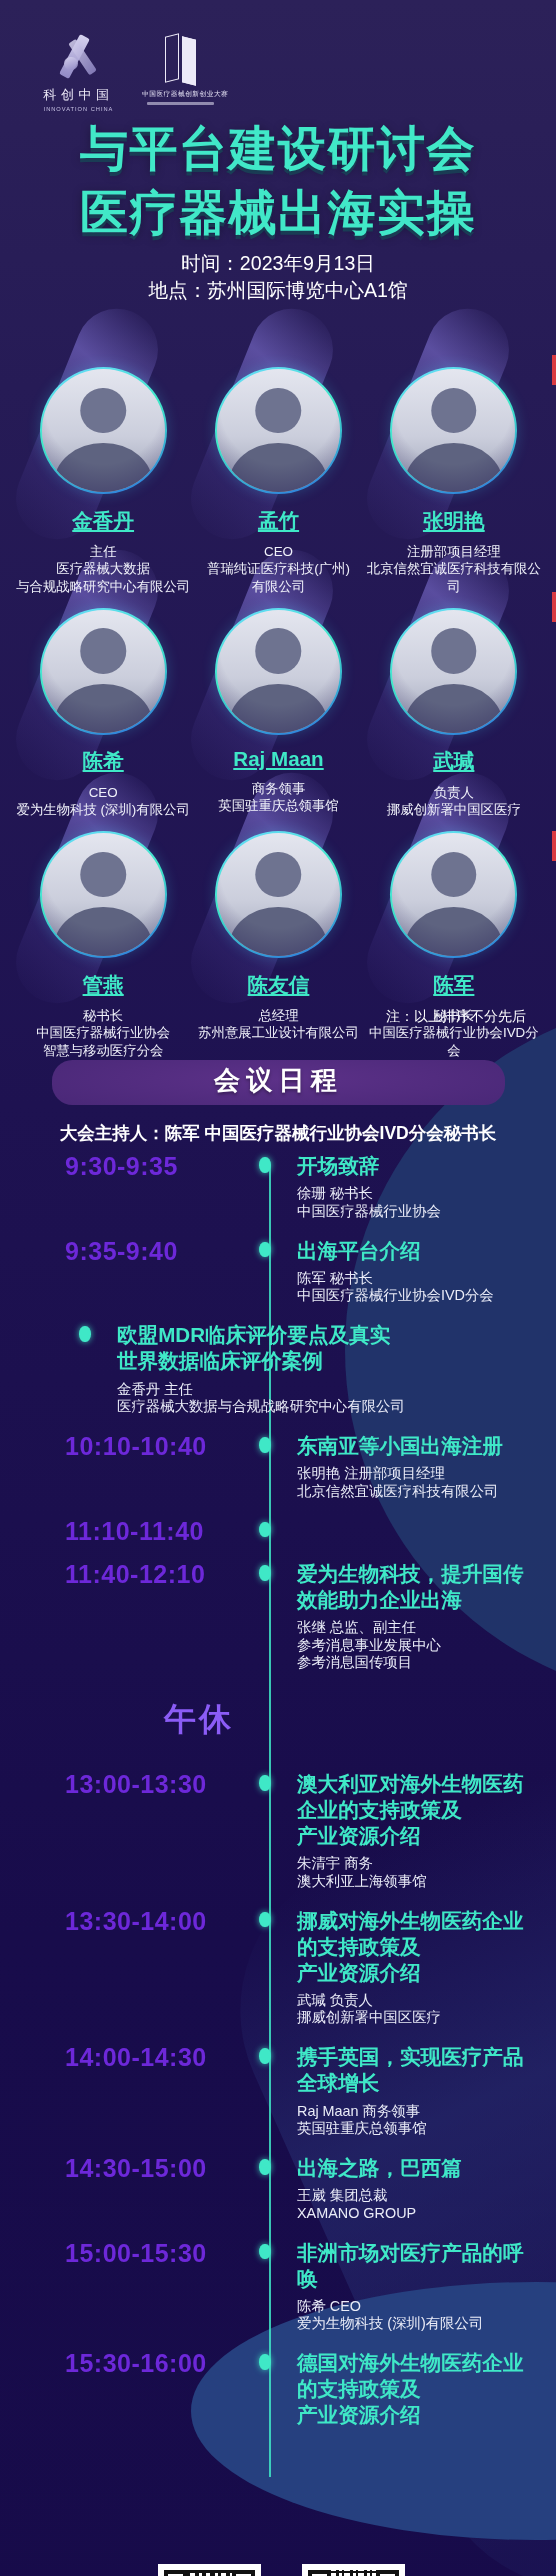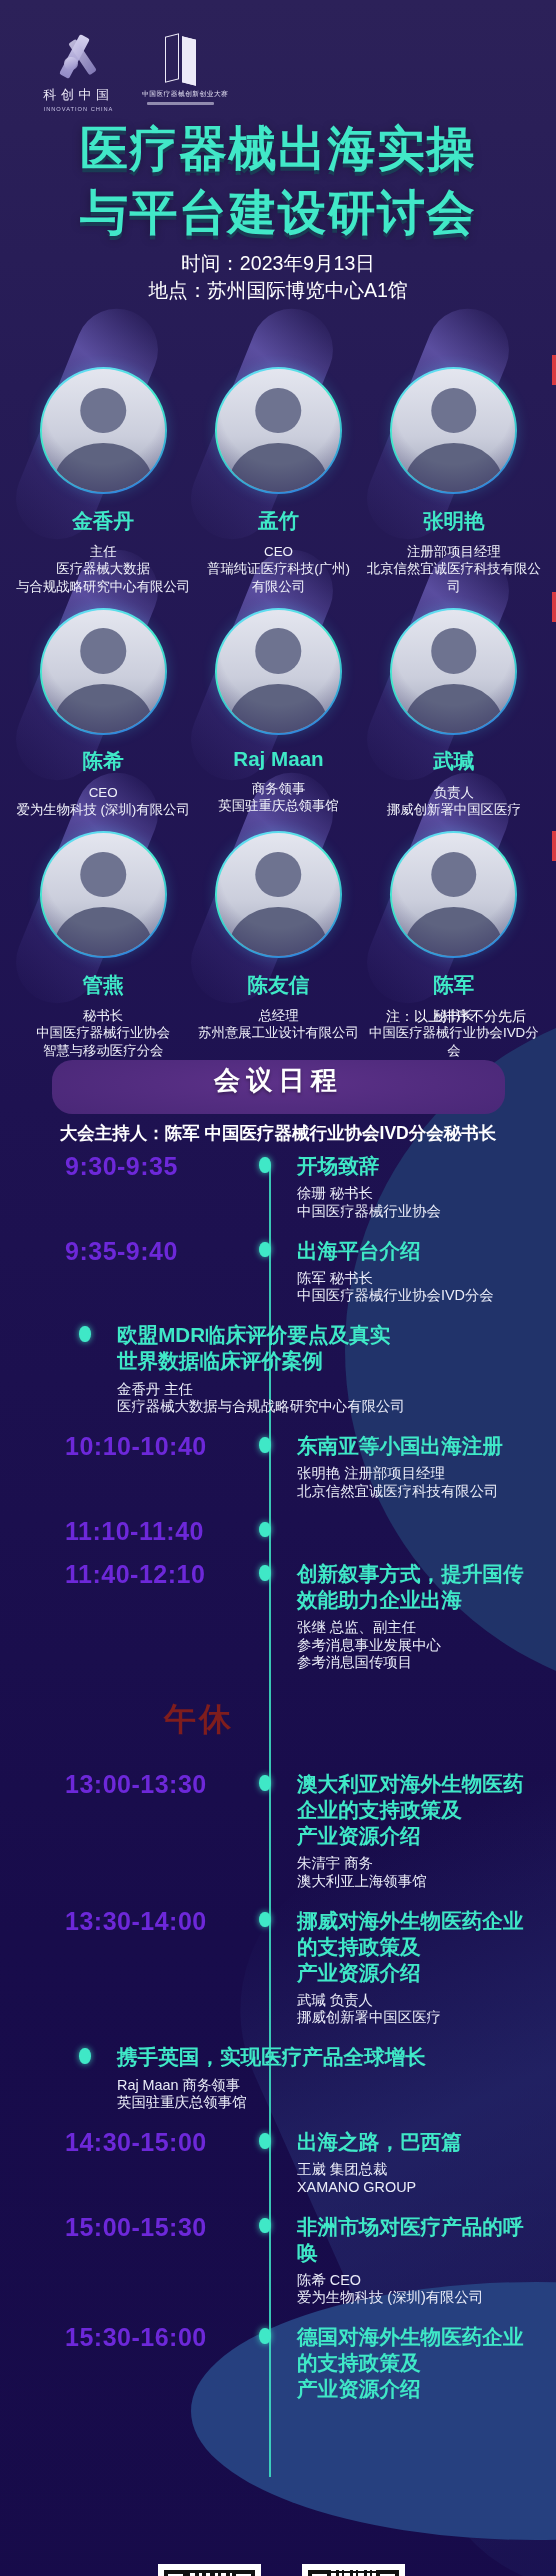--- a/index.html
+++ b/index.html
@@ -59,45 +59,45 @@
     background:linear-gradient(160deg,#6AD8FF 0%,#3FE8C7 45%,#2E6FE0 100%);
     box-shadow:0 0 13.4px rgba(64,220,255,.22);}
   .avatar{position:relative;width:100%;height:100%;border-radius:50%;overflow:hidden;
     background:linear-gradient(180deg,#E4E6EF 0%,#CBCEDC 55%,#9BA1B6 100%);}
   .ph-head{position:absolute;top:15%;left:50%;width:37%;height:37%;transform:translateX(-50%);
     border-radius:50%;background:#6E7390;}
   .ph-body{position:absolute;bottom:-6%;left:50%;width:80%;height:46%;transform:translateX(-50%);
     border-radius:50% 50% 0 0/72% 72% 0 0;background:#5E6380;}
   .avatar::after{content:'';position:absolute;inset:0;border-radius:50%;
     background:radial-gradient(circle at 50% 30%,transparent 55%,rgba(23,11,74,.45) 100%);}
-  .sp-name{margin-top:12.4px;font-size:20.6px;font-weight:700;color:#3FE8C7;position:relative;z-index:1;}
+  .sp-name{margin-top:12.4px;font-size:20.6px;font-weight:700;color:#3FE8C7;position:relative;z-index:1;text-decoration:underline;}
   .sp-role{margin-top:8.2px;font-size:13.4px;line-height:17.5px;color:#F0F1FA;position:relative;z-index:1;}
   .sp-org{font-size:13.4px;line-height:17.5px;color:#F0F1FA;position:relative;z-index:1;}
   .speakers-note{position:absolute;top:1008px;right:30px;font-size:14px;color:#FFFFFF;}
 
   
-  .agenda-pill{position:absolute;top:1060px;left:52px;width:453px;height:54px;border-radius:20.6px;
+  .agenda-pill{position:absolute;top:1060px;left:52px;width:453px;height:45px;border-radius:20.6px;
     background:radial-gradient(130% 180% at 50% 42%,#5C3188 0%,#4A2878 48%,#33205E 100%);
     text-align:center;line-height:41px;font-size:26px;font-weight:700;letter-spacing:6.2px;color:#fff;
     text-shadow:0 1.5px 3.1px rgba(0,0,0,.35);}
   .agenda-host{position:absolute;top:1121px;left:0;width:556px;text-align:center;
     font-size:17.5px;font-weight:700;color:#FFFFFF;}
   .agenda-list{position:absolute;top:1153px;left:0;width:556px;}
   .ag-line{position:absolute;left:269px;top:13px;width:1.5px;height:1311px;
     background:rgba(63,232,199,.85);z-index:0;}
   .ag-item{position:relative;display:flex;margin-bottom:17.5px;padding-left:65px;z-index:1;}
   .ag-time{flex:0 0 180px;font-size:25px;line-height:26px;font-weight:600;letter-spacing:0.5px;color:#6d28d9;}
   .ag-dotcol{flex:0 0 52px;position:relative;}
   .ag-dot{position:absolute;left:14.4px;top:4.1px;width:11.3px;height:15.5px;border-radius:50%;
     background:#3FE8C7;box-shadow:0 0 6.2px rgba(63,232,199,.8);}
   .ag-body{flex:1;padding-right:26px;}
   .ag-title{font-size:20.6px;line-height:26px;font-weight:700;color:#3FE8C7;}
   .ag-speaker{margin-top:6.2px;font-size:14.4px;line-height:17.5px;color:#EAECF8;}
   .ag-org{font-size:14.4px;line-height:17.5px;color:#EAECF8;}
-  .ag-break{margin:26px 0 29px 164px;font-size:32px;font-weight:800;letter-spacing:3.1px;color:#7f1d1d;}
+  .ag-break{margin:26px 0 29px 164px;font-size:32px;font-weight:800;letter-spacing:3.1px;color:#8b5cf6;}
 
   
   .qr{position:absolute;top:2564px;width:103px;height:103px;background:#fff;padding:6.2px;box-sizing:border-box;}
   .qr-left{left:158px;}
   .qr-right{left:302px;}
   .qr-pattern{position:relative;width:100%;height:100%;
     background:
       repeating-linear-gradient(90deg,#111 0 4.1px,transparent 4.1px 7.2px,#111 7.2px 10.8px,transparent 10.8px 15.5px),
       repeating-linear-gradient(0deg,#111 0 3.6px,transparent 3.6px 7.7px,#111 7.7px 11.3px,transparent 11.3px 16px);
     background-color:#fff;}
@@ -132,22 +132,22 @@
     <div class="comp-mark">
         <i class="p1"></i>
         <i class="p2"></i>
       </div>
     <div class="comp-cn">中国医疗器械创新创业大赛</div>
     <div class="comp-en"></div>
   </div>
 </div>
 
 <div class="main-title">
+  <div>与平台建设研讨会</div>
   <div>医疗器械出海实操</div>
-  <div>与平台建设研讨会</div>
 </div>
 <div class="meta time">时间：2023年9月13日</div>
 <div class="meta venue">地点：苏州国际博览中心A1馆</div>
 
 <div class="speakers-grid">
     <div class="sp-cell">
       <div class="arch"></div>
       <div class="avatar-ring">
         <div class="avatar">
           <div class="ph-head"></div>
@@ -312,21 +312,21 @@
       <div class="ag-dotcol">
         <span class="ag-dot"></span>
       </div>
     </div>
     <div class="ag-item">
       <div class="ag-time">11:40-12:10</div>
       <div class="ag-dotcol">
         <span class="ag-dot"></span>
       </div>
       <div class="ag-body">
-        <div class="ag-title">创新叙事方式，提升国传效能助力企业出海</div>
+        <div class="ag-title">爱为生物科技，提升国传效能助力企业出海</div>
         <div class="ag-speaker">张继  总监、副主任</div>
         <div class="ag-org">参考消息事业发展中心</div>
         <div class="ag-org">参考消息国传项目</div>
       </div>
     </div>
     <div class="ag-break">午休</div>
     <div class="ag-item">
       <div class="ag-time">13:00-13:30</div>
       <div class="ag-dotcol">
         <span class="ag-dot"></span>
@@ -342,20 +342,21 @@
       <div class="ag-dotcol">
         <span class="ag-dot"></span>
       </div>
       <div class="ag-body">
         <div class="ag-title">挪威对海外生物医药企业的支持政策及<br>产业资源介绍</div>
         <div class="ag-speaker">武瑊  负责人</div>
         <div class="ag-org">挪威创新署中国区医疗</div>
       </div>
     </div>
     <div class="ag-item">
+      <div class="ag-time">14:00-14:30</div>
       <div class="ag-dotcol">
         <span class="ag-dot"></span>
       </div>
       <div class="ag-body">
         <div class="ag-title">携手英国，实现医疗产品全球增长</div>
         <div class="ag-speaker">Raj Maan  商务领事</div>
         <div class="ag-org">英国驻重庆总领事馆</div>
       </div>
     </div>
     <div class="ag-item">

